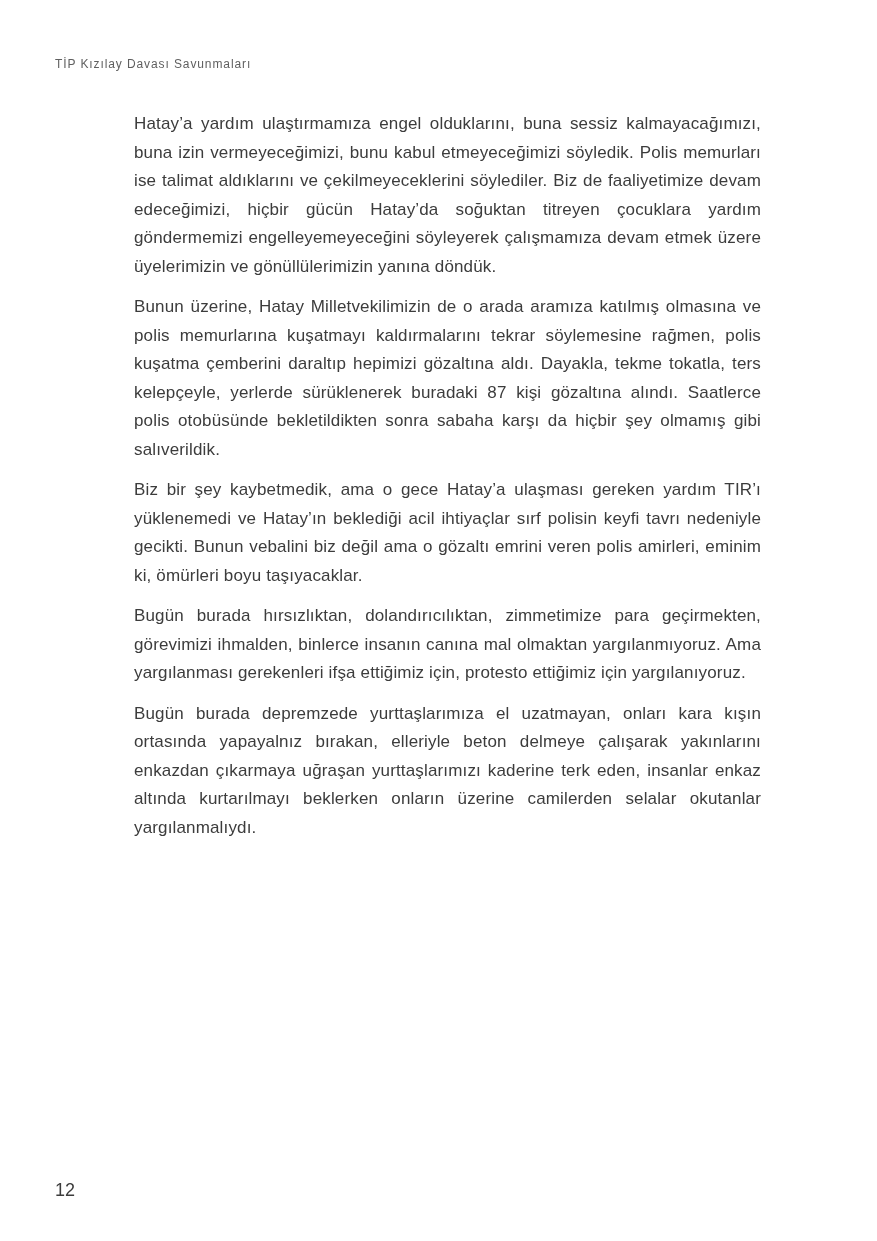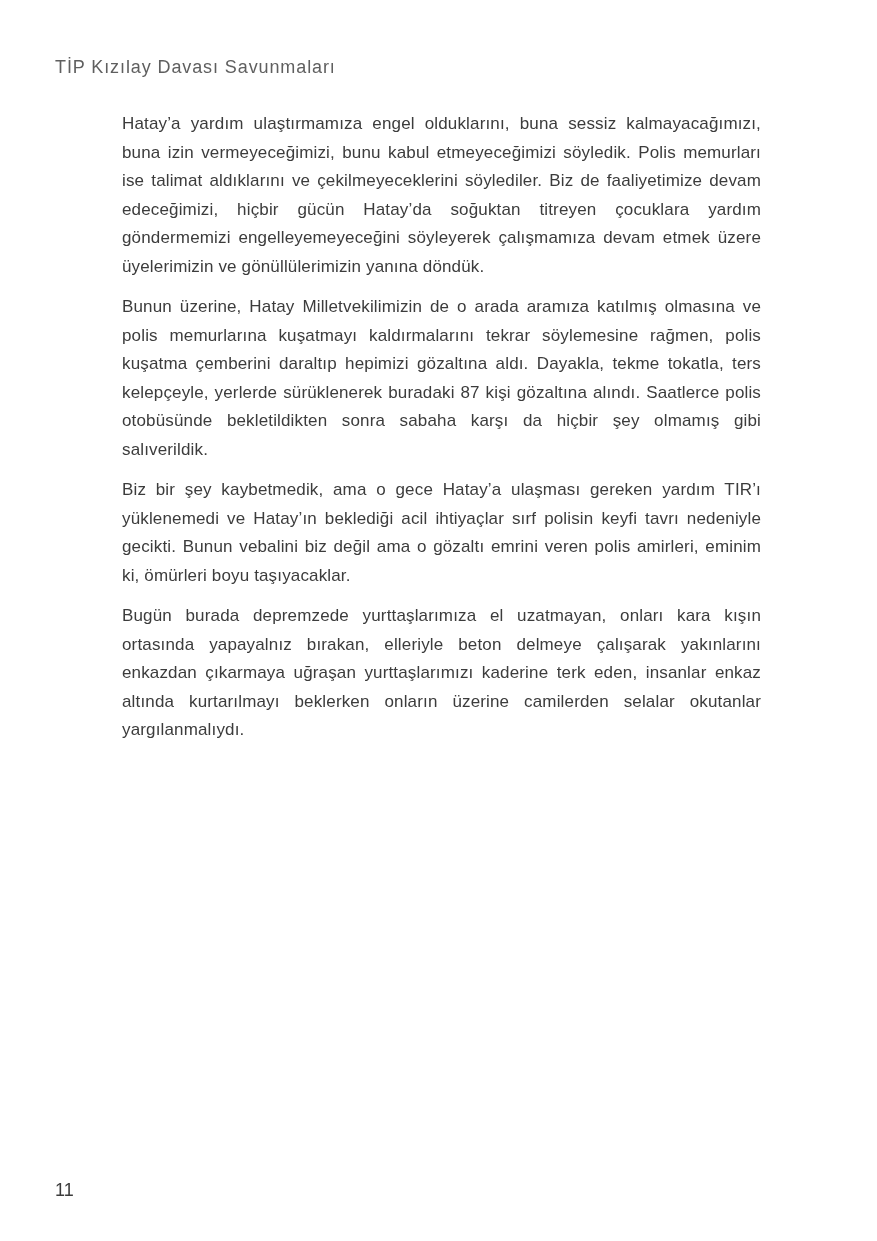--- a/index.html
+++ b/index.html
@@ -16,33 +16,33 @@
   }
   .page {
     position: absolute;
     inset: 0;
     background: #ffffff;
   }
   .running-header {
     position: absolute;
     left: 55px;
     top: 57px;
-    font-size: 18px;
+    font-size: 12px;
     color: #5f5f5f;
     letter-spacing: 0.9px;
     white-space: nowrap;
   }
   .content {
     position: absolute;
     left: 118px;
     top: 110px;
     width: 643px;
   }
   .content p {
-    margin: 0 0 12px 4px;
+    margin: 0 0 12px 16px;
     font-size: 17px;
     line-height: 28.5px;
     color: #3c3c3c;
     letter-spacing: 0.15px;
     text-align: justify;
     hyphens: auto;
     -webkit-hyphens: auto;
   }
   .page-number {
     position: absolute;
@@ -56,18 +56,19 @@
 <body>
 
 <div class="page">
 
   <div class="running-header">TİP Kızılay Davası Savunmaları</div>
 
   <div class="content">
     <p>Hatay’a yardım ulaştırmamıza engel olduklarını, buna sessiz kalmayacağımızı, buna izin vermeyeceğimizi, bunu kabul etmeyeceğimizi söyledik. Polis memurları ise talimat aldıklarını ve çekilmeyeceklerini söylediler. Biz de faaliyetimize devam edeceğimizi, hiçbir gücün Hatay’da soğuktan titreyen çocuklara yardım göndermemizi engelleyemeyeceğini söyleyerek çalışmamıza devam etmek üzere üyelerimizin ve gönüllülerimizin yanına döndük.</p>
     <p>Bunun üzerine, Hatay Milletvekilimizin de o arada aramıza katılmış olmasına ve polis memurlarına kuşatmayı kaldırmalarını tekrar söylemesine rağmen, polis kuşatma çemberini daraltıp hepimizi gözaltına aldı. Dayakla, tekme tokatla, ters kelepçeyle, yerlerde sürüklenerek buradaki 87 kişi gözaltına alındı. Saatlerce polis otobüsünde bekletildikten sonra sabaha karşı da hiçbir şey olmamış gibi salıverildik.</p>
     <p>Biz bir şey kaybetmedik, ama o gece Hatay’a ulaşması gereken yardım TIR’ı yüklenemedi ve Hatay’ın beklediği acil ihtiyaçlar sırf polisin keyfi tavrı nedeniyle gecikti. Bunun vebalini biz değil ama o gözaltı emrini veren polis amirleri, eminim ki, ömürleri boyu taşıyacaklar.</p>
+    <p>Bugün burada hırsızlıktan, dolandırıcılıktan, zimmetimize para geçirmekten, görevimizi ihmalden, binlerce insanın canına mal olmaktan yargılanmıyoruz. Ama yargılanması gerekenleri ifşa ettiğimiz için, protesto ettiğimiz için yargılanıyoruz.</p>
     <p>Bugün burada depremzede yurttaşlarımıza el uzatmayan, onları kara kışın ortasında yapayalnız bırakan, elleriyle beton delmeye çalışarak yakınlarını enkazdan çıkarmaya uğraşan yurttaşlarımızı kaderine terk eden, insanlar enkaz altında kurtarılmayı beklerken onların üzerine camilerden selalar okutanlar yargılanmalıydı.</p>
   </div>
 
-  <div class="page-number">11</div>
+  <div class="page-number">12</div>
 
 </div>
 
 </body></html>

